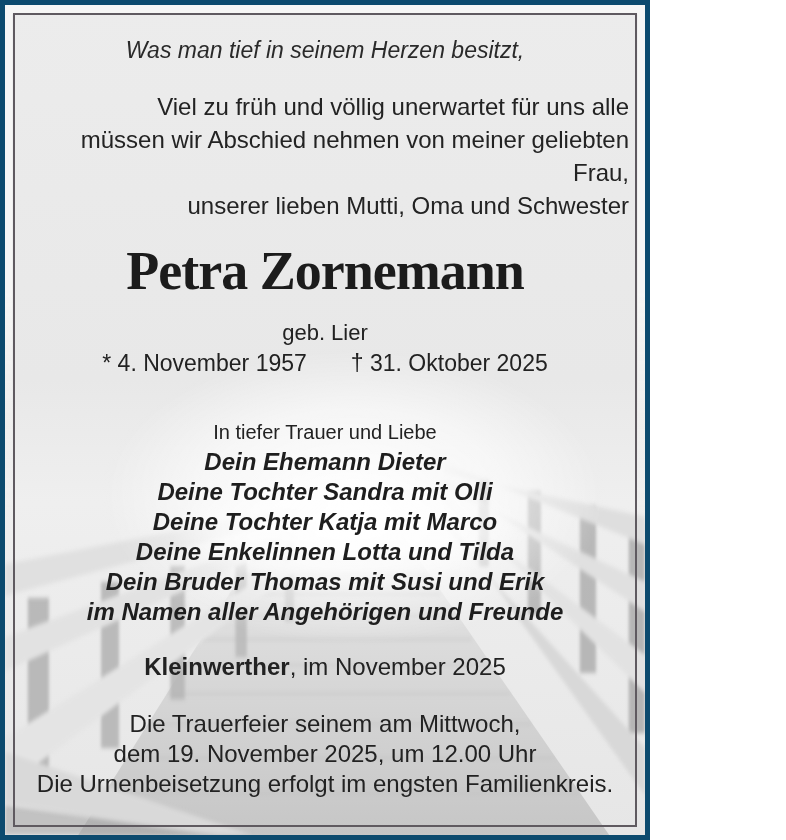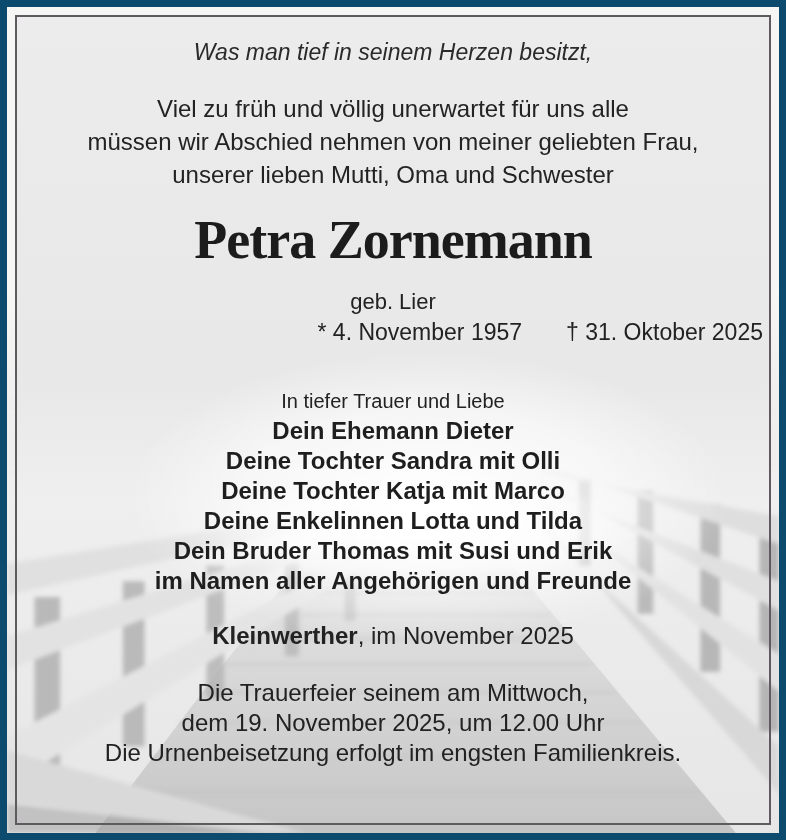--- a/index.html
+++ b/index.html
@@ -1,36 +1,36 @@
 <!DOCTYPE html>
 <html><head>
 <meta charset="utf-8">
 <style>
   html,body{margin:0;padding:0;background:#ffffff;}
   body{width:786px;height:840px;font-family:"Liberation Sans",sans-serif;color:#222222;}
   .card{
-    position:relative;width:786px;height:840px;box-sizing:border-box;
-    border:7px solid #0c4a6e;background:#fca5a5;overflow:hidden;
+    position:relative;width:650px;height:840px;box-sizing:border-box;
+    border:5px solid #0c4a6e;background:#fca5a5;overflow:hidden;
   }
   .scene{position:absolute;left:0;top:0;width:100%;height:100%;display:block;}
   .inner-frame{
     position:absolute;left:8px;top:8px;right:8px;bottom:8px;
     border:2px solid #5f5a60;pointer-events:none;
   }
   .content{
     position:absolute;left:16px;right:16px;top:16px;bottom:16px;
     text-align:center;
   }
   .quote{margin-top:13px;font-style:italic;font-size:23px;line-height:32px;color:#2a2a2a;}
-  .intro{margin-top:24px;font-size:24px;line-height:33px;color:#232323;}
+  .intro{margin-top:24px;font-size:24px;line-height:33px;color:#232323;text-align:right;}
   .name{margin:20px 0 0 0;font-size:54px;line-height:58px;font-weight:bold;letter-spacing:-1px;color:#1c1c1c;font-family:Liberation Serif, serif;}
   .maiden{margin-top:20px;font-size:22px;line-height:26px;}
-  .dates{margin-top:3px;font-size:23px;line-height:28px;display:flex;justify-content:flex-end;gap:44px;}
+  .dates{margin-top:3px;font-size:23px;line-height:28px;display:flex;justify-content:center;gap:44px;}
   .mourn-intro{margin-top:40px;font-size:20px;line-height:30px;}
-  .mourners{font-weight:bold;font-size:24px;line-height:30px;color:#1e1e1e;}
+  .mourners{font-weight:bold;font-size:24px;line-height:30px;color:#1e1e1e;font-style:italic;}
   .placeline{margin-top:25px;font-size:24px;line-height:30px;text-align:center;}
   .placeline .b{font-weight:bold;}
   .funeral{margin-top:27px;font-size:24px;line-height:30px;}
 </style>
 </head>
 <body>
 
 <div class="card">
 
   <svg class="scene" viewBox="0 0 786 840" preserveAspectRatio="none" aria-hidden="true">

